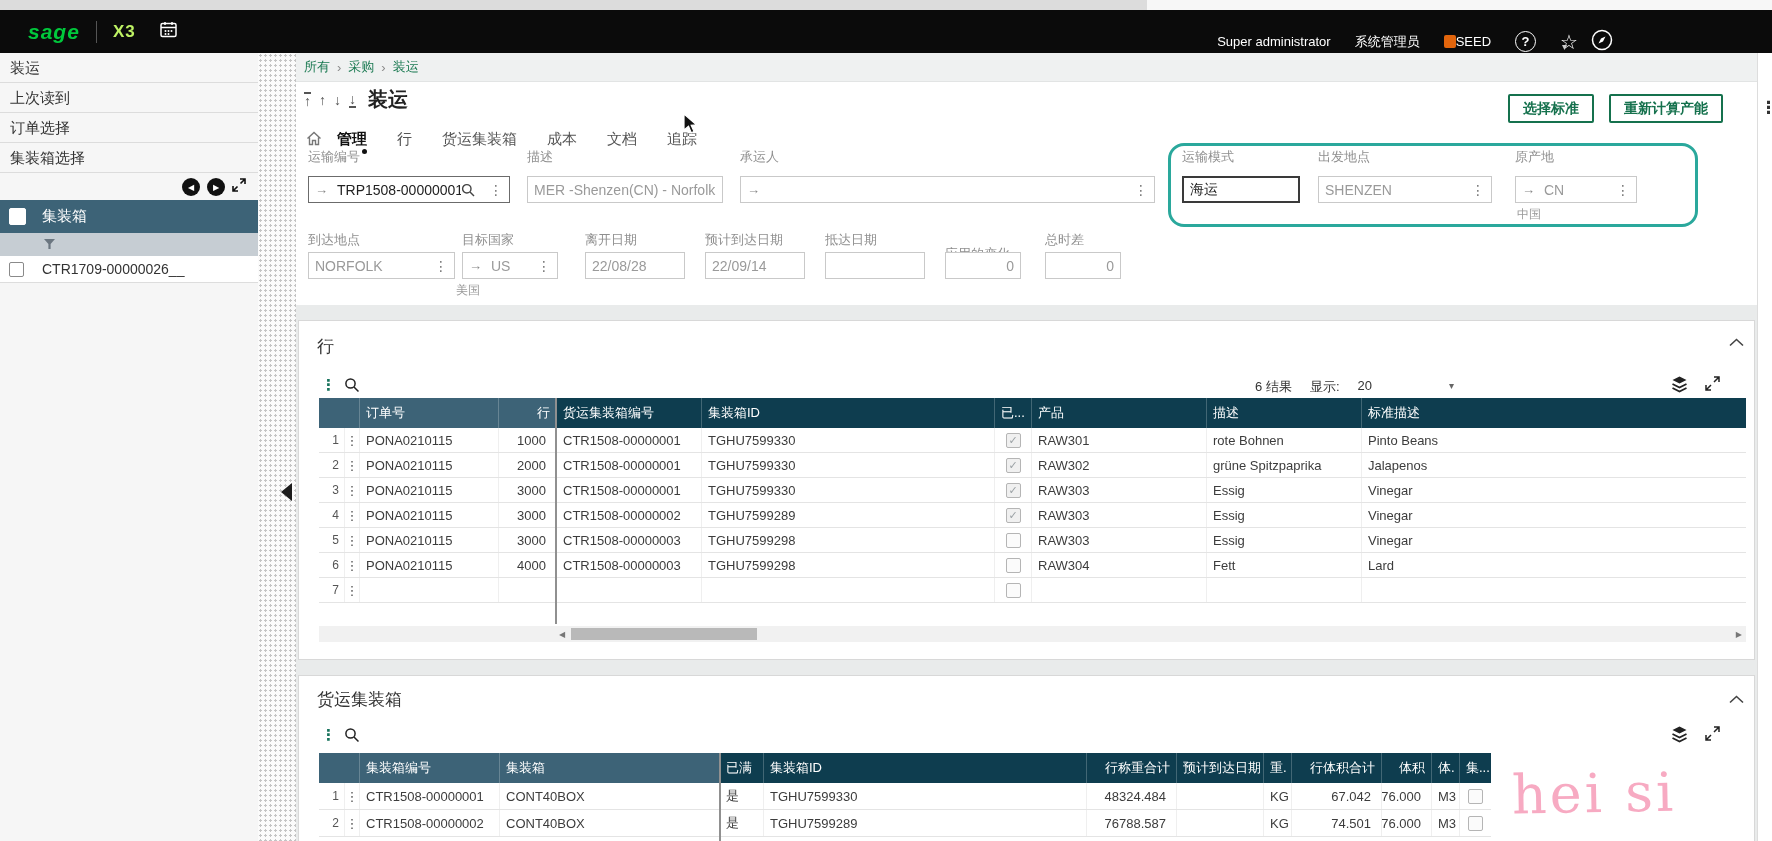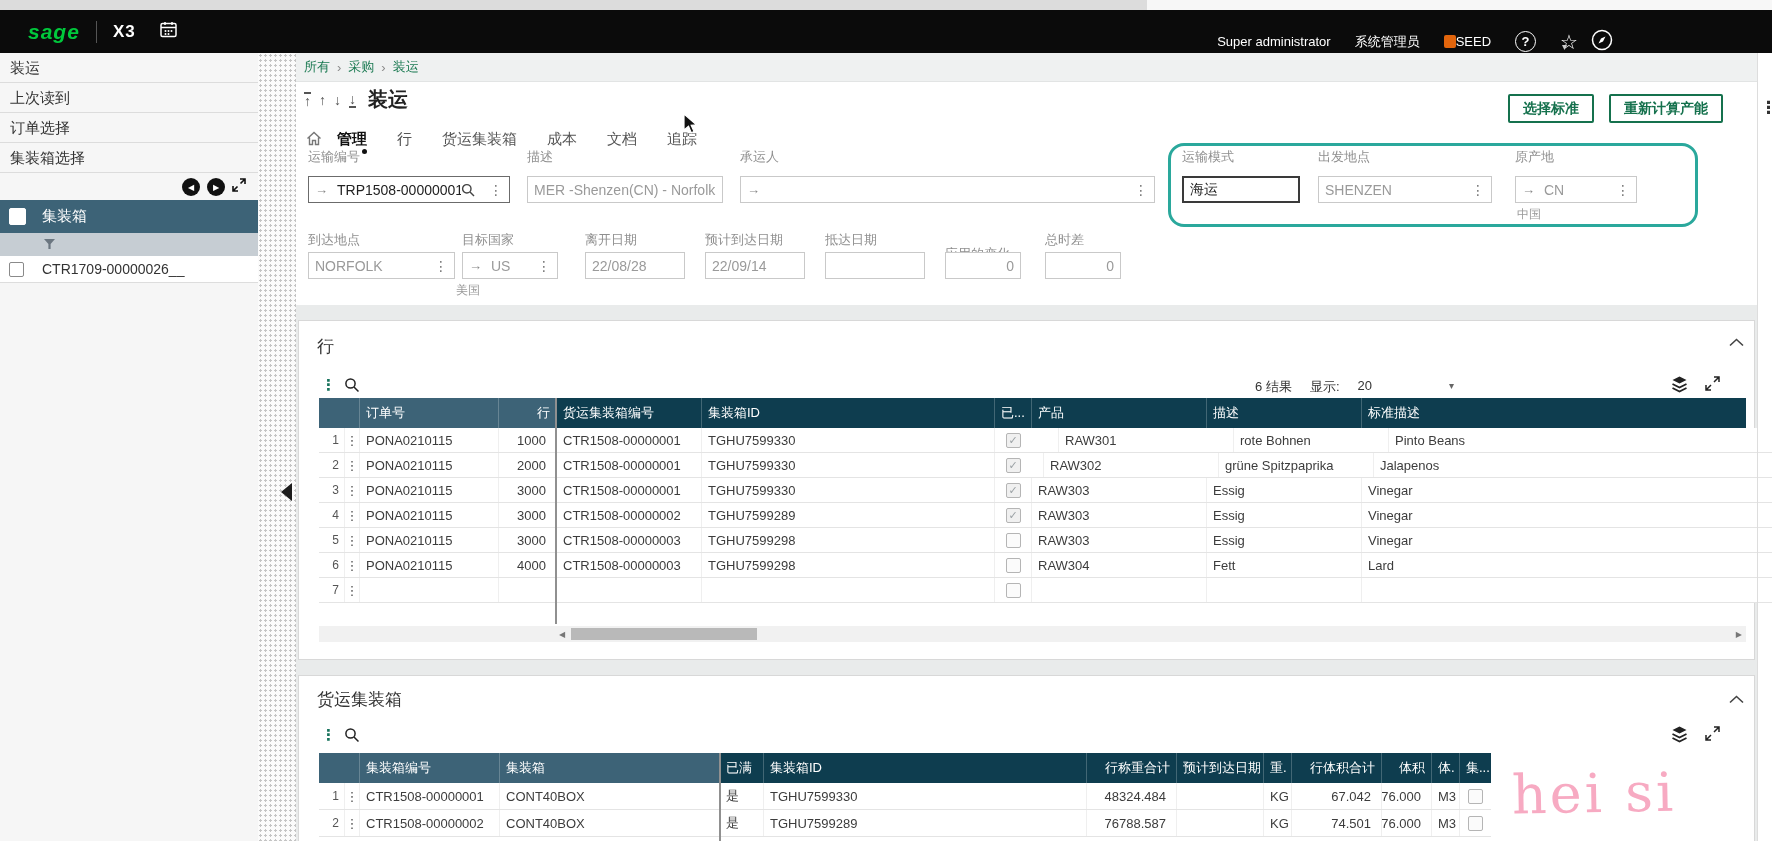--- a/index.html
+++ b/index.html
@@ -7,21 +7,21 @@
         font-family:"Liberation Sans","DejaVu Sans",sans-serif;background:#fff;}
   #page *{box-sizing:border-box;}
   .abs{position:absolute;}
 
   
   #topstrip{left:0;top:0;width:1772px;height:10px;background:#dcdcdc;}
   #topstrip .r{left:1147px;top:0;width:625px;height:10px;background:#f7f7f7;position:absolute;}
   #topbar{left:0;top:10px;width:1772px;height:43px;background:#0b0b0b;display:flex;align-items:center;}
   .brand{color:#00c93c;font-size:21px;font-weight:bold;font-style:italic;margin-left:28px;letter-spacing:1px;}
   .tb-div{width:1px;height:22px;background:#555;margin:0 16px;}
-  .product{color:#ffffff;font-size:17px;font-weight:bold;letter-spacing:1px;}
+  .product{color:#bef264;font-size:17px;font-weight:bold;letter-spacing:1px;}
   .cal-icon{margin-left:24px;}
   #topbar-right{position:absolute;right:159px;top:10px;height:43px;display:flex;align-items:center;gap:24px;}
   .tb-text{color:#fff;font-size:13px;}
   .badge-wrap{display:flex;align-items:center;}
   .badge-sq{width:12px;height:13px;background:#e2650c;border-radius:2px;}
   .help-circ{width:21px;height:21px;border:1.5px solid #fff;border-radius:50%;color:#fff;font-size:13px;
              display:flex;align-items:center;justify-content:center;font-weight:bold;}
   .star{color:#fff;font-size:20px;line-height:20px;}
   .star-caret{color:#ccc;font-size:10px;margin-left:-16px;margin-top:10px;}
 
@@ -371,35 +371,35 @@
           <div class="trow" style="height: 25px;">
             <div class="td num" style="width: 25px;">1</div>
             <div class="td keb" style="width: 15px;">⋮</div>
             <div class="td" style="width: 139px;">PONA0210115</div>
             <div class="td rt" style="width: 58px;">1000</div>
             <div class="td" style="width: 145px;">CTR1508-00000001</div>
             <div class="td" style="width: 293px;">TGHU7599330</div>
             <div class="td" style="width: 37px; justify-content: center;">
               <span class="cbx on">✓</span>
             </div>
-            <div class="td" style="width: 175px; margin-left: 27px;">RAW301</div>
+            <div class="td" style="width: 175px;">RAW301</div>
             <div class="td" style="width: 155px;">rote Bohnen</div>
             <div class="td" style="width: 385px;">Pinto Beans</div>
           </div>
           <div class="trow" style="height: 25px;">
             <div class="td num" style="width: 25px;">2</div>
             <div class="td keb" style="width: 15px;">⋮</div>
             <div class="td" style="width: 139px;">PONA0210115</div>
             <div class="td rt" style="width: 58px;">2000</div>
             <div class="td" style="width: 145px;">CTR1508-00000001</div>
             <div class="td" style="width: 293px;">TGHU7599330</div>
             <div class="td" style="width: 37px; justify-content: center;">
               <span class="cbx on">✓</span>
             </div>
-            <div class="td" style="width: 175px; margin-left: 12px;">RAW302</div>
+            <div class="td" style="width: 175px;">RAW302</div>
             <div class="td" style="width: 155px;">grüne Spitzpaprika</div>
             <div class="td" style="width: 385px;">Jalapenos</div>
           </div>
           <div class="trow" style="height: 25px;">
             <div class="td num" style="width: 25px;">3</div>
             <div class="td keb" style="width: 15px;">⋮</div>
             <div class="td" style="width: 139px;">PONA0210115</div>
             <div class="td rt" style="width: 58px;">3000</div>
             <div class="td" style="width: 145px;">CTR1508-00000001</div>
             <div class="td" style="width: 293px;">TGHU7599330</div>

